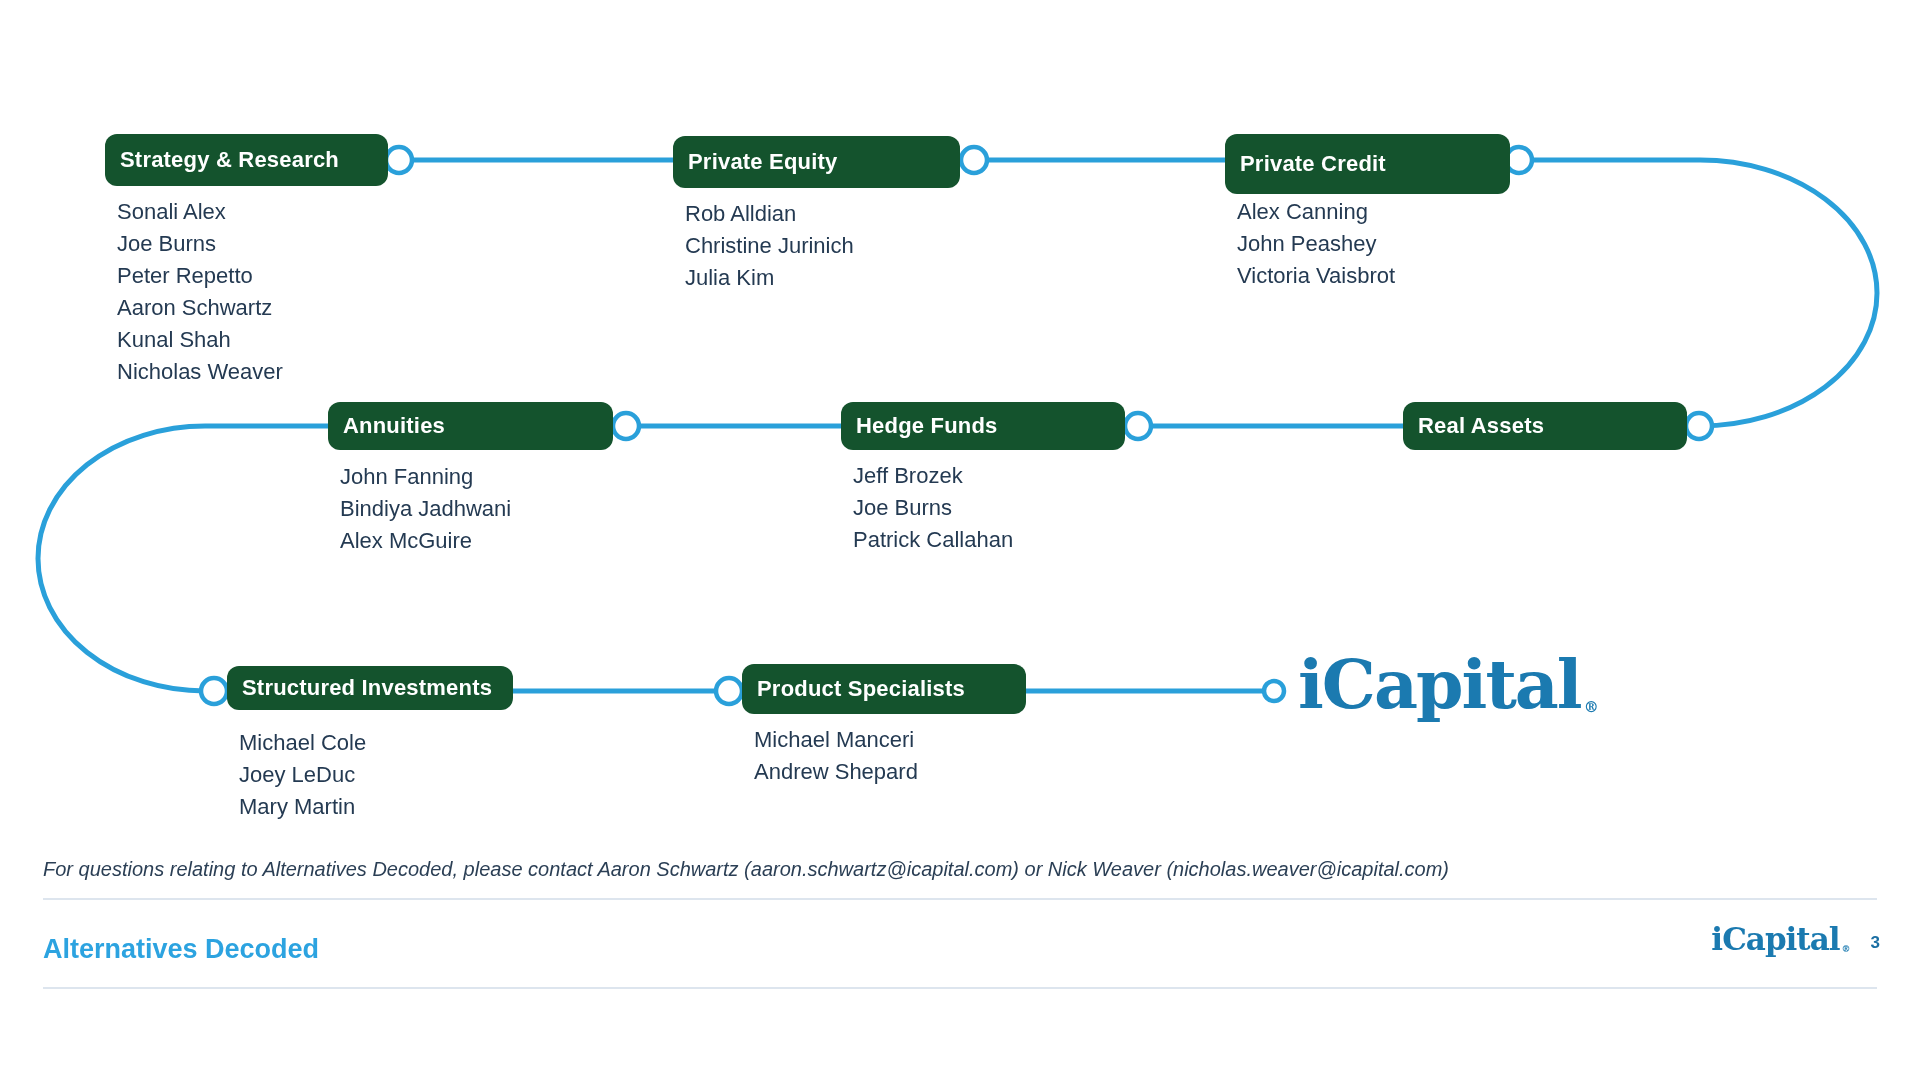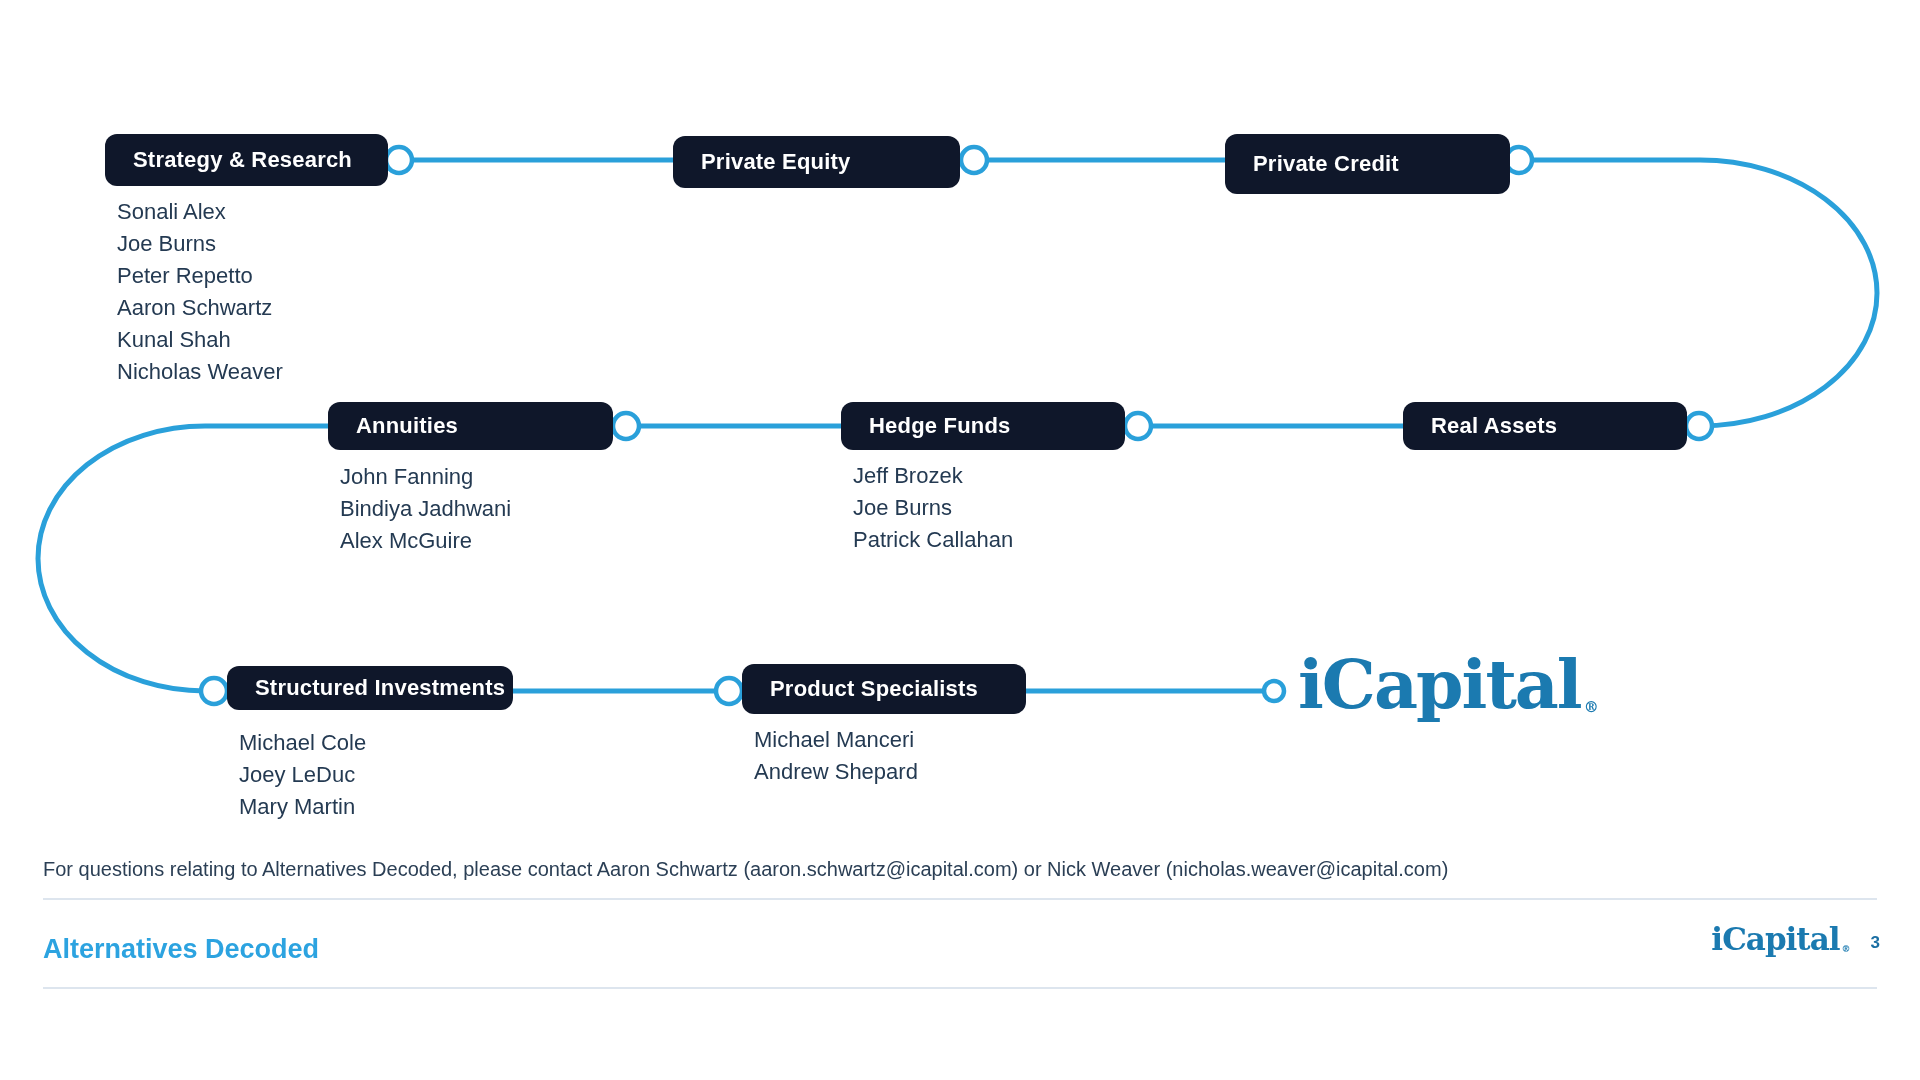--- a/index.html
+++ b/index.html
@@ -13,25 +13,25 @@
   }
   .connector-svg {
     position: absolute;
     left: 0; top: 0;
     width: 1920px; height: 1080px;
     z-index: 1;
   }
   .team-box {
     position: absolute;
     z-index: 2;
-    background: #0f172a;
+    background: #14532d;
     border-radius: 12px;
     display: flex;
     align-items: center;
-    padding-left: 28px;
+    padding-left: 15px;
     box-sizing: border-box;
   }
   .team-title {
     color: #ffffff;
     font-size: 22px;
     font-weight: bold;
     letter-spacing: 0.2px;
     white-space: nowrap;
   }
   .members {
@@ -53,20 +53,21 @@
     font-family: "DejaVu Serif", serif;
     font-weight: bold;
   }
   .logo-main .logo-word { font-size: 68px; line-height: 72px; letter-spacing: -2px; }
   .logo-main .logo-reg { font-size: 15px; line-height: 26px; margin-left: 3px; }
   .footnote {
     position: absolute;
     z-index: 2;
     left: 43px;
     top: 858px;
+    font-style: italic;
     font-size: 20px;
     color: #2b3f55;
     white-space: nowrap;
   }
   .divider {
     position: absolute;
     z-index: 2;
     left: 43px;
     width: 1834px;
     height: 0;
@@ -145,23 +146,33 @@
     <div>Joe Burns</div>
     <div>Peter Repetto</div>
     <div>Aaron Schwartz</div>
     <div>Kunal Shah</div>
     <div>Nicholas Weaver</div>
   </div>
 
   <div class="team-box" style="left:673px;top:136px;width:287px;height:52px">
     <div class="team-title">Private Equity</div>
   </div>
+  <div class="members" style="left:685px;top:198px">
+    <div>Rob Alldian</div>
+    <div>Christine Jurinich</div>
+    <div>Julia Kim</div>
+  </div>
 
   <div class="team-box" style="left:1225px;top:134px;width:285px;height:60px">
     <div class="team-title">Private Credit</div>
+  </div>
+  <div class="members" style="left:1237px;top:196px">
+    <div>Alex Canning</div>
+    <div>John Peashey</div>
+    <div>Victoria Vaisbrot</div>
   </div>
 
   <div class="team-box" style="left:328px;top:402px;width:285px;height:48px">
     <div class="team-title">Annuities</div>
   </div>
   <div class="members" style="left:340px;top:461px">
     <div>John Fanning</div>
     <div>Bindiya Jadhwani</div>
     <div>Alex McGuire</div>
   </div>

